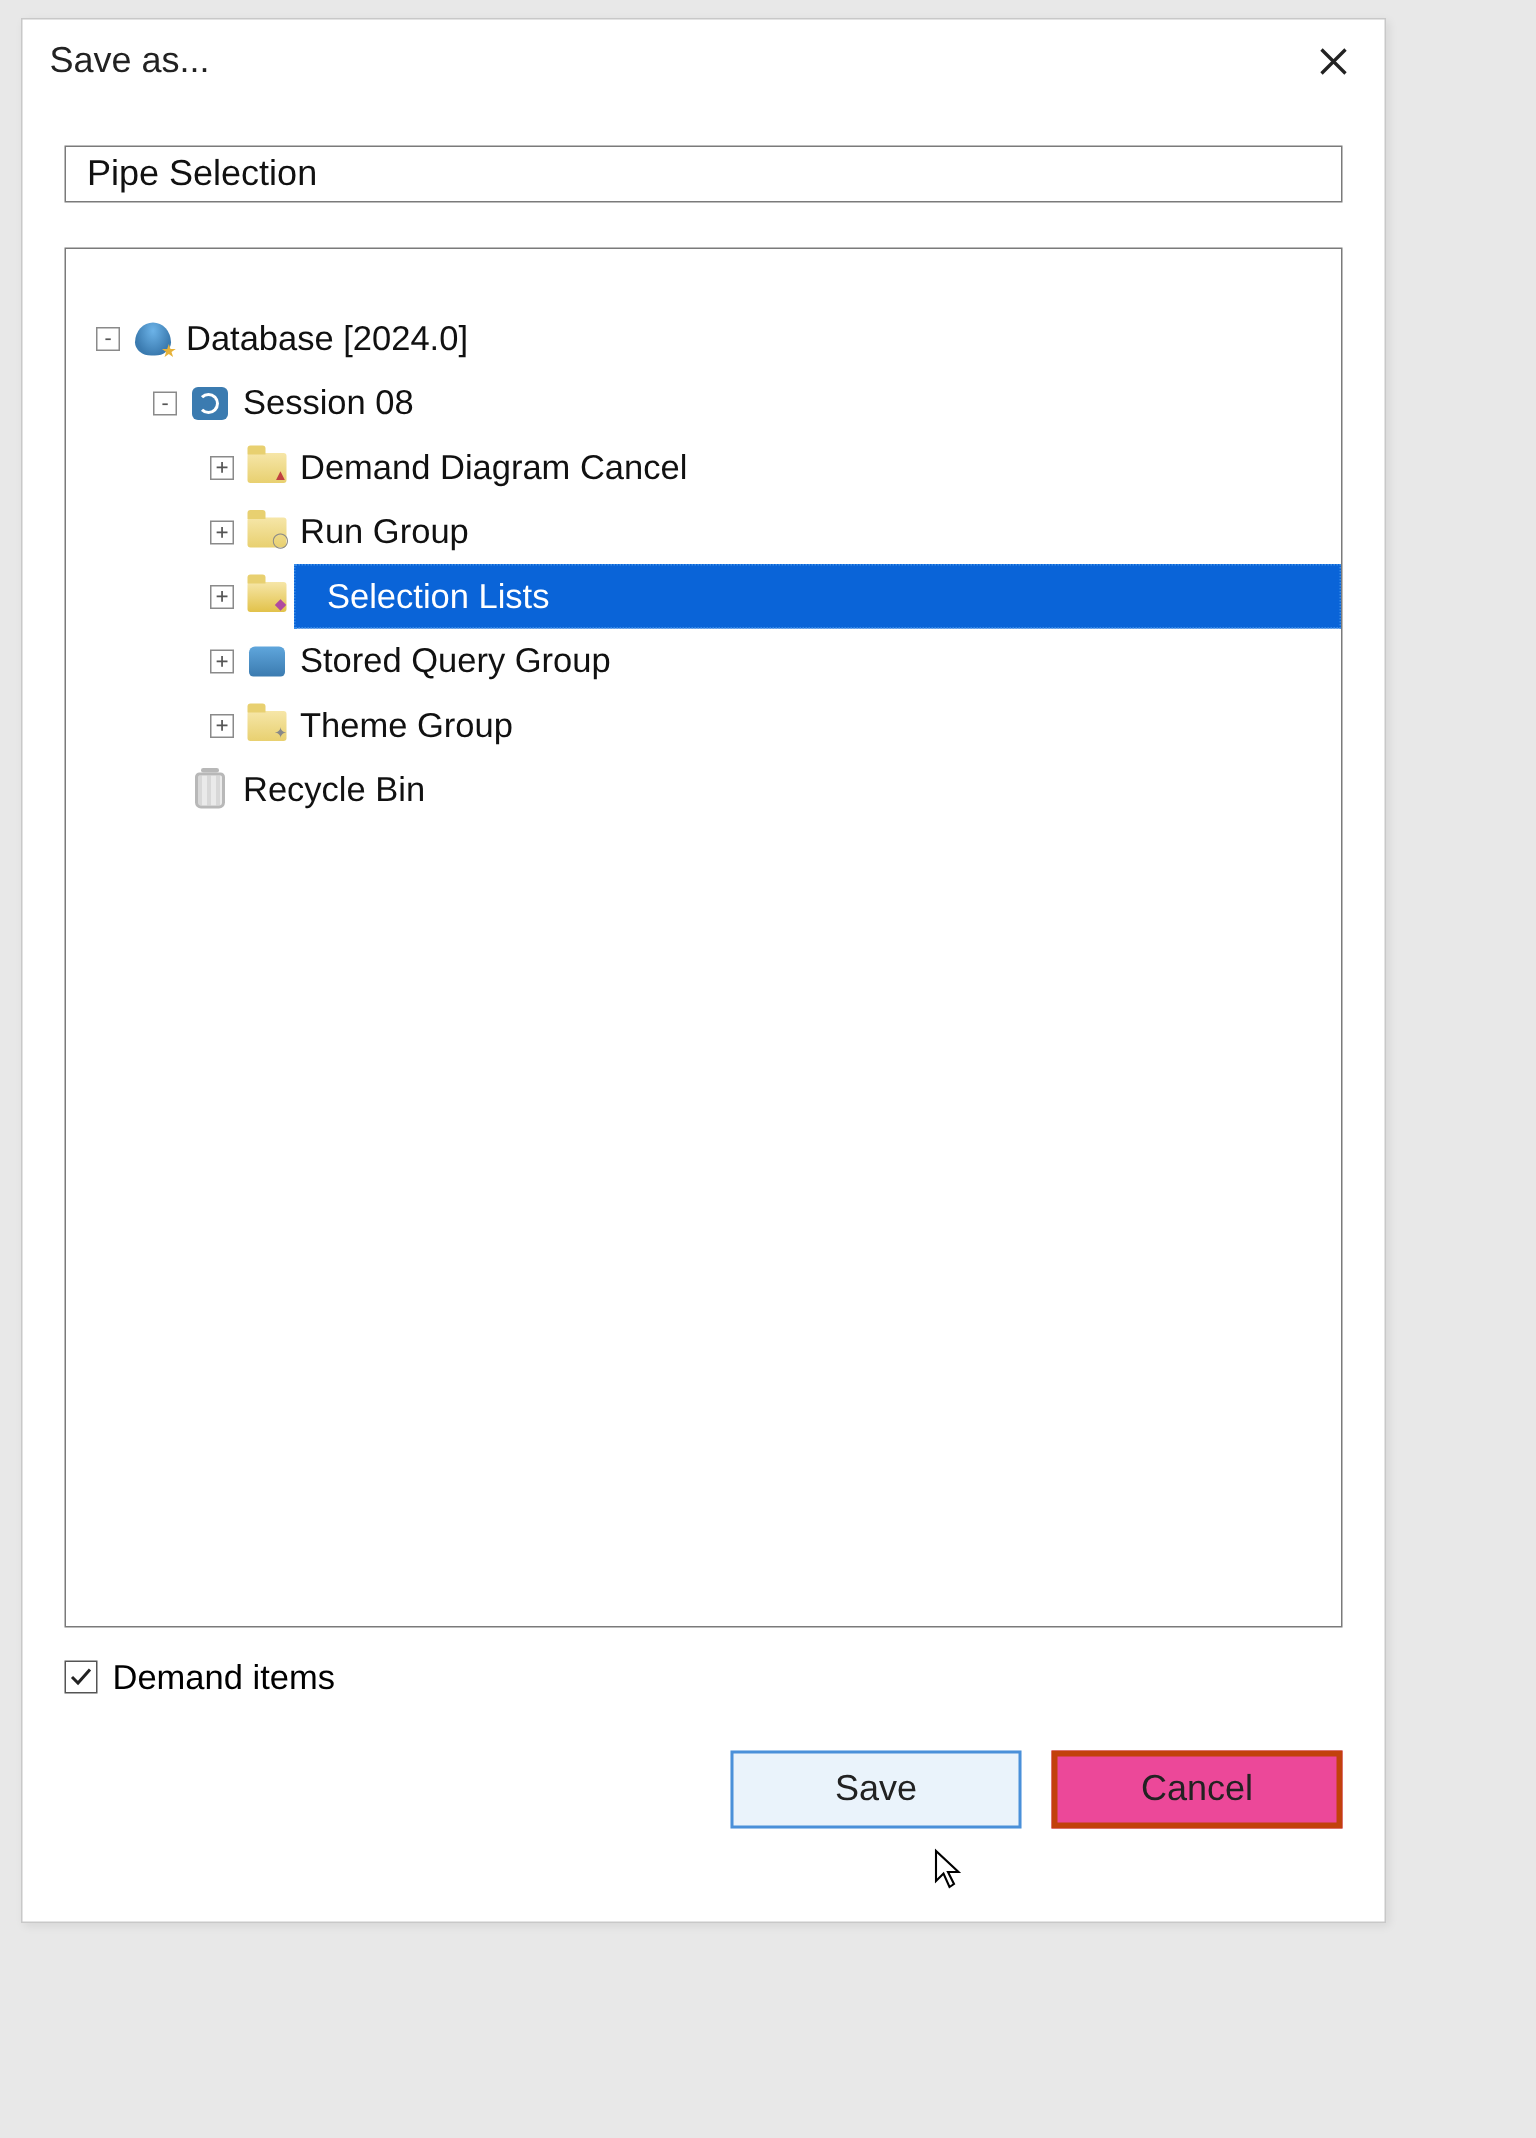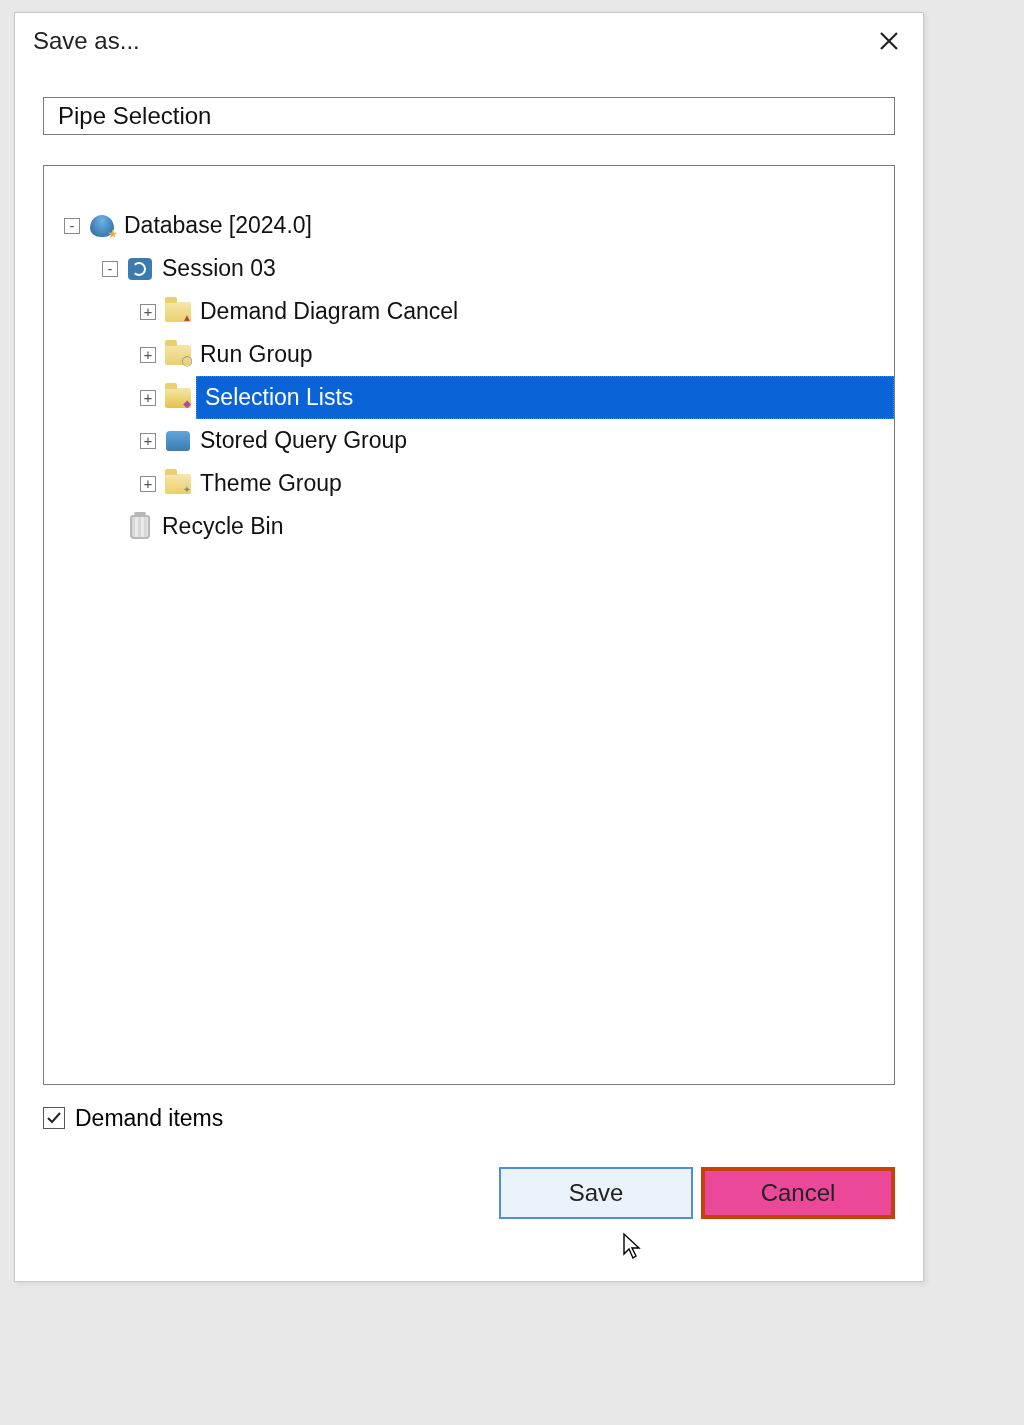--- a/index.html
+++ b/index.html
@@ -107,21 +107,21 @@
     padding: 1px 4px;
   }
   .selected-row .label-fill {
     background: #0a64d8;
     color: #fff;
     flex: 1;
     align-self: stretch;
     display: flex;
     align-items: center;
     border: 1px dotted #3a8de8;
-    padding-left: 8px;
+    padding-left: 21px;
   }
   .footer {
     margin: 12px 28px 0 28px;
     display: flex;
     align-items: center;
     height: 42px;
     font-size: 23px;
   }
   .checkbox {
     width: 22px;
@@ -131,21 +131,21 @@
     display: inline-flex;
     align-items: center;
     justify-content: center;
     font-size: 18px;
     color: #222;
   }
   .button-row {
     margin: 28px 28px 0 28px;
     display: flex;
     justify-content: flex-end;
-    gap: 8px;
+    gap: 20px;
   }
   .btn {
     width: 194px;
     height: 52px;
     font-size: 24px;
     font-family: inherit;
     color: #222;
     border: 4px solid #c2410c;
     background: #ec4899;
     display: inline-flex;
@@ -264,21 +264,21 @@
         </span>
       <span class="label">Database [2024.0]</span>
     </div>
 
     <div class="tree-row">
       <span class="conn" style="width:58px"></span>
       <span class="exp-btn">-</span>
       <span class="tree-icon">
           <span class="ic-session"></span>
         </span>
-      <span class="label">Session 03</span>
+      <span class="label">Session 08</span>
     </div>
 
     <div class="tree-row">
       <span class="conn" style="width:96px"></span>
       <span class="exp-btn">+</span>
       <span class="tree-icon">
           <span class="ic-folder">
             <span class="badge" style="color:#c04040">▲</span>
           </span>
         </span>

